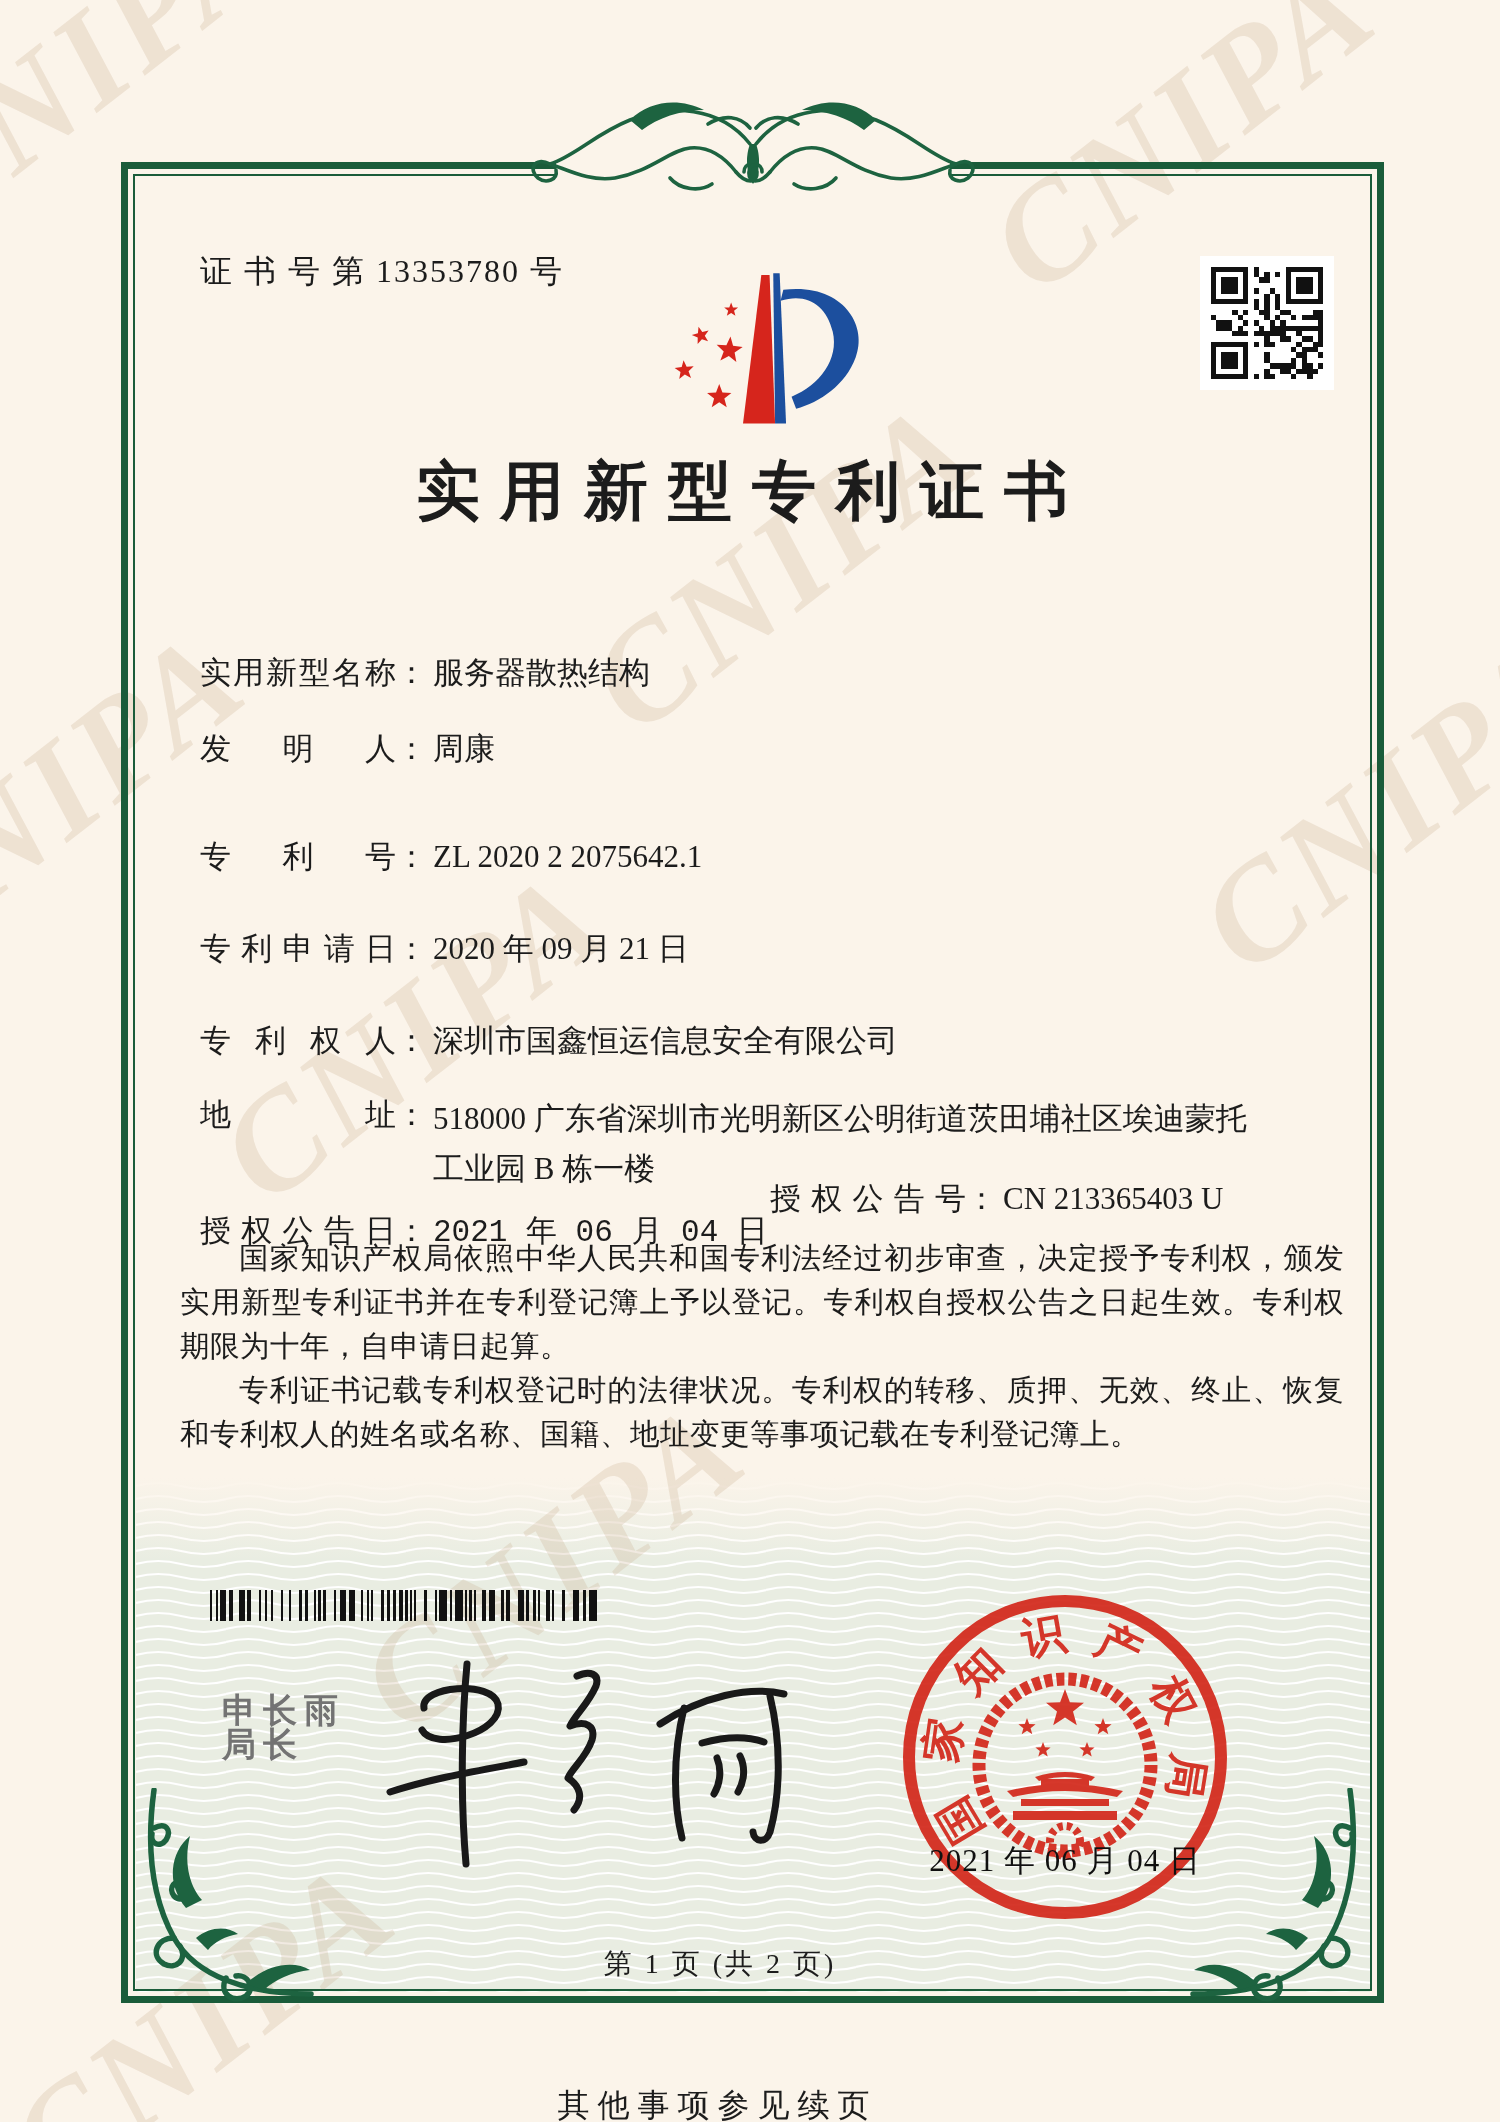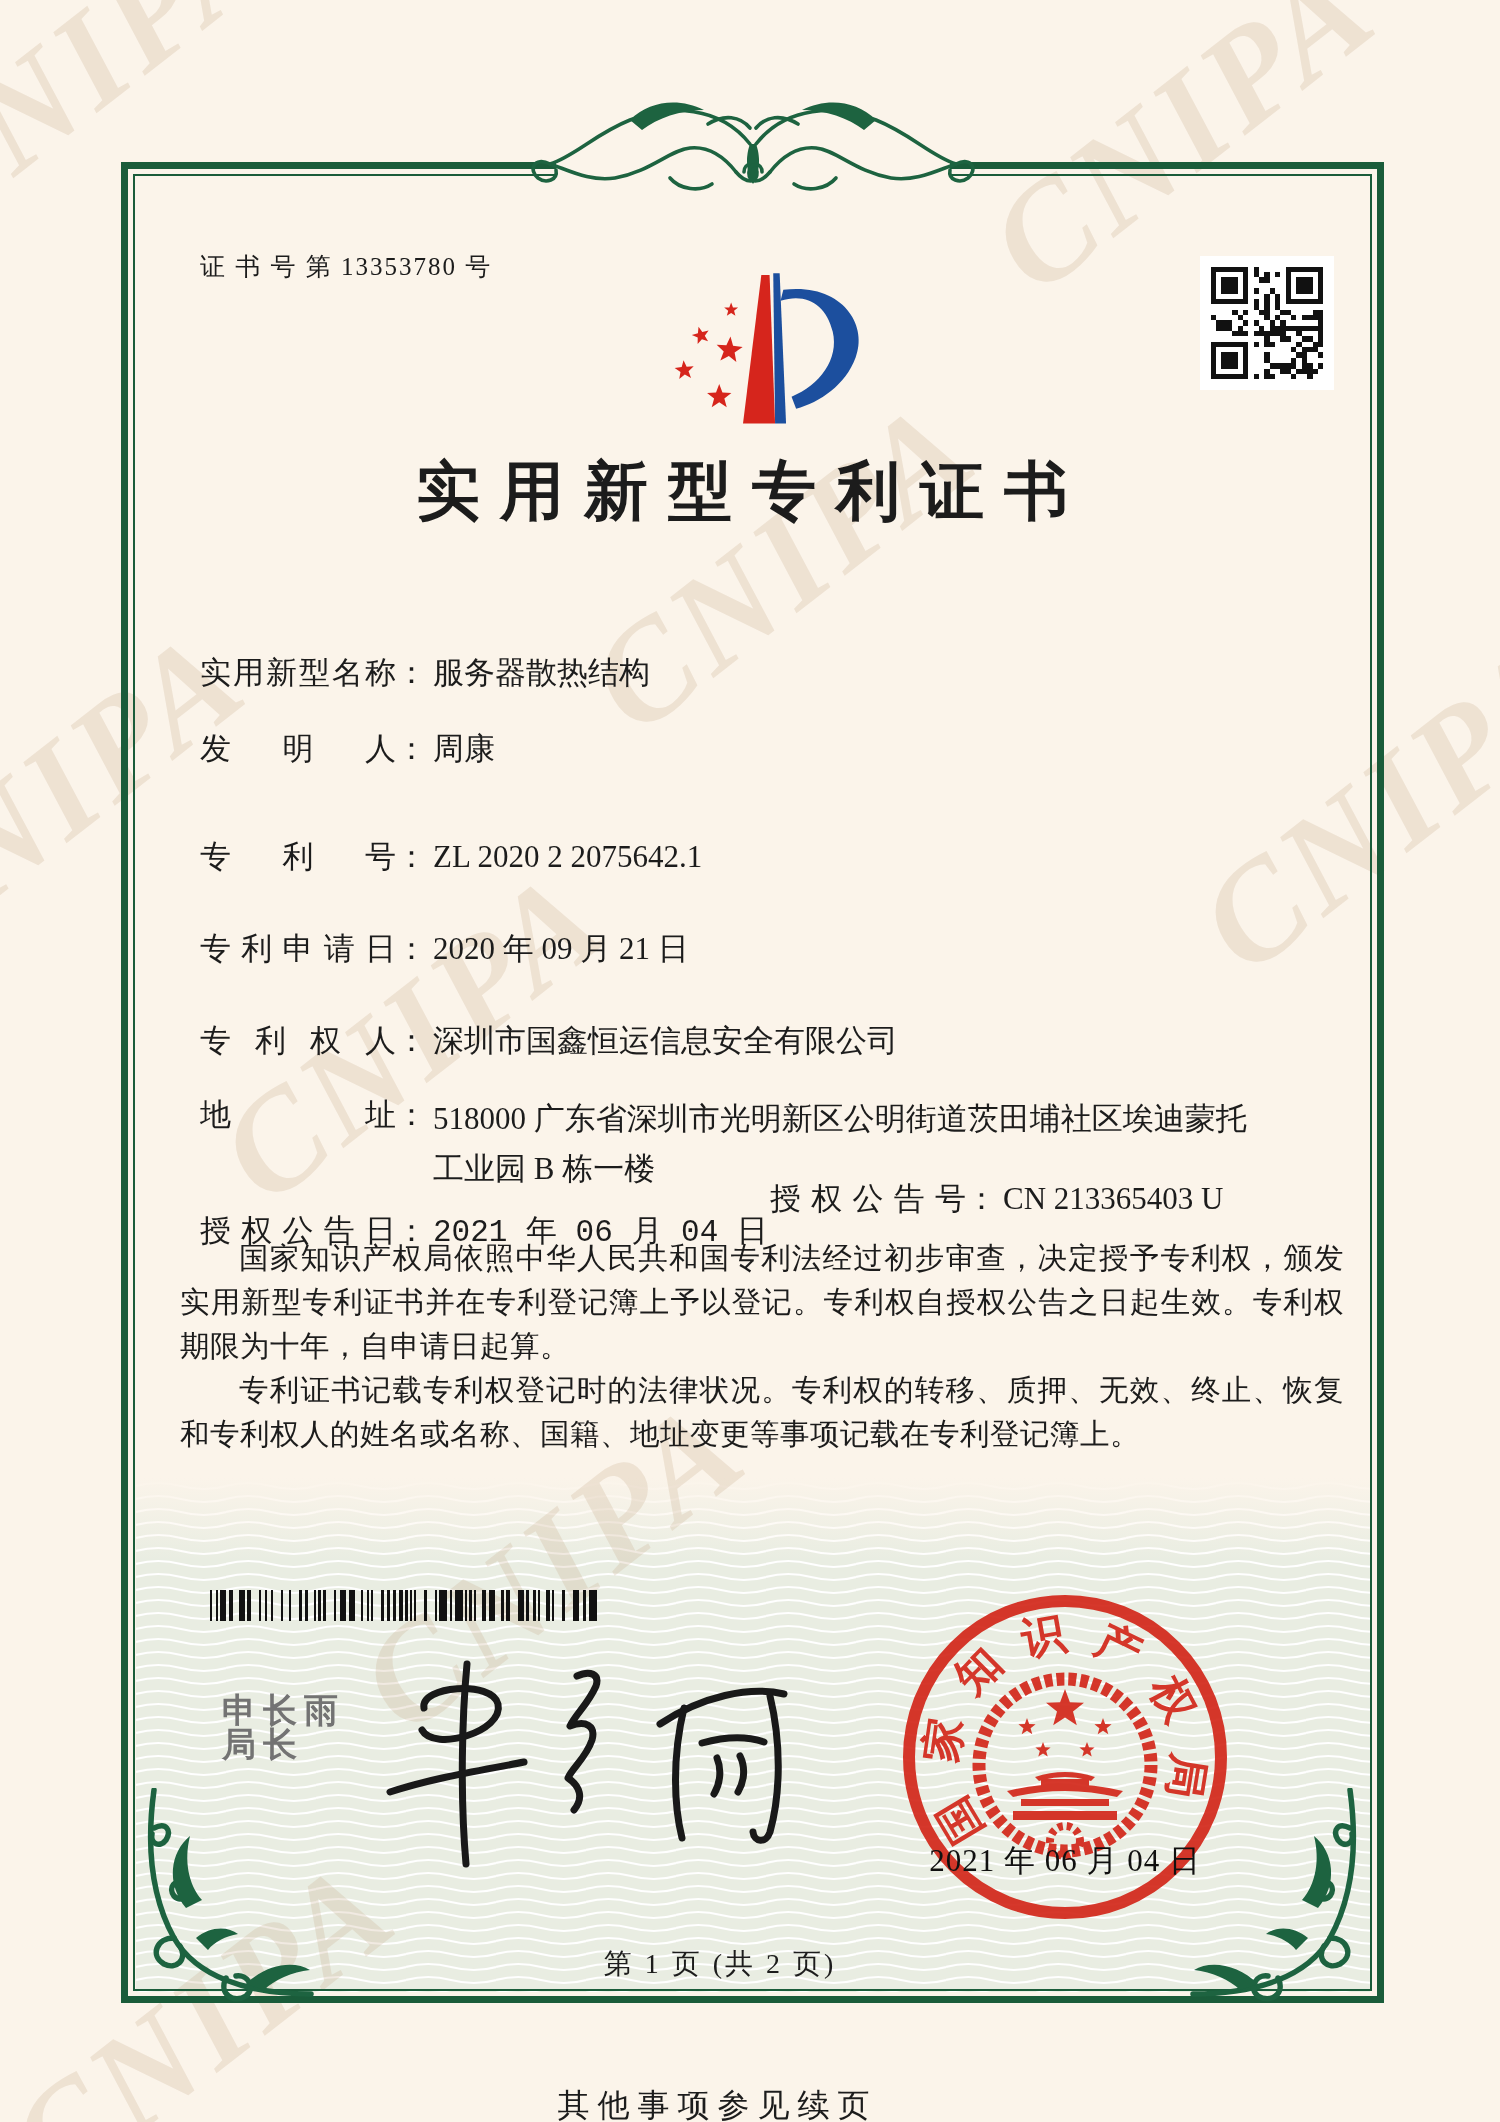--- a/index.html
+++ b/index.html
@@ -11,21 +11,21 @@
       font-weight:bold;font-style:italic;font-size:138px;letter-spacing:6px;
       color:rgba(201,173,142,0.26);transform:rotate(-38deg);z-index:1;pointer-events:none;
       user-select:none;line-height:150px;}
   
   .frame-outer{left:121px;top:162px;width:1263px;height:1841px;border:7px solid #1a5c3a;
       box-sizing:border-box;z-index:2;}
   .frame-inner{left:133px;top:174px;width:1239px;height:1817px;border:2.5px solid #1a5c3a;
       box-sizing:border-box;z-index:2;}
   svg{display:block;}
   .content{z-index:3;}
-  .certno{left:200px;top:250px;font-size:25px;letter-spacing:2px;z-index:3;}
+  .certno{left:200px;top:250px;font-size:32px;letter-spacing:2px;z-index:3;}
   .title{left:0;top:448px;width:1500px;text-align:center;font-size:64px;font-weight:700;
       letter-spacing:20px;padding-left:4px;box-sizing:border-box;z-index:3;}
   .frow{left:200px;font-size:31px;z-index:3;white-space:nowrap;}
   .flabel{display:inline-block;width:196px;text-align:justify;text-align-last:justify;
       vertical-align:top;}
   .fvalue{margin-left:6px;}
   .addr-wrap{display:flex;align-items:flex-start;white-space:normal;}
   .addr-val{width:840px;line-height:50px;margin-left:6px;}
   .grant2{left:770px;}
   .paras{left:180px;top:1236px;width:1164px;font-size:29.5px;line-height:44px;

